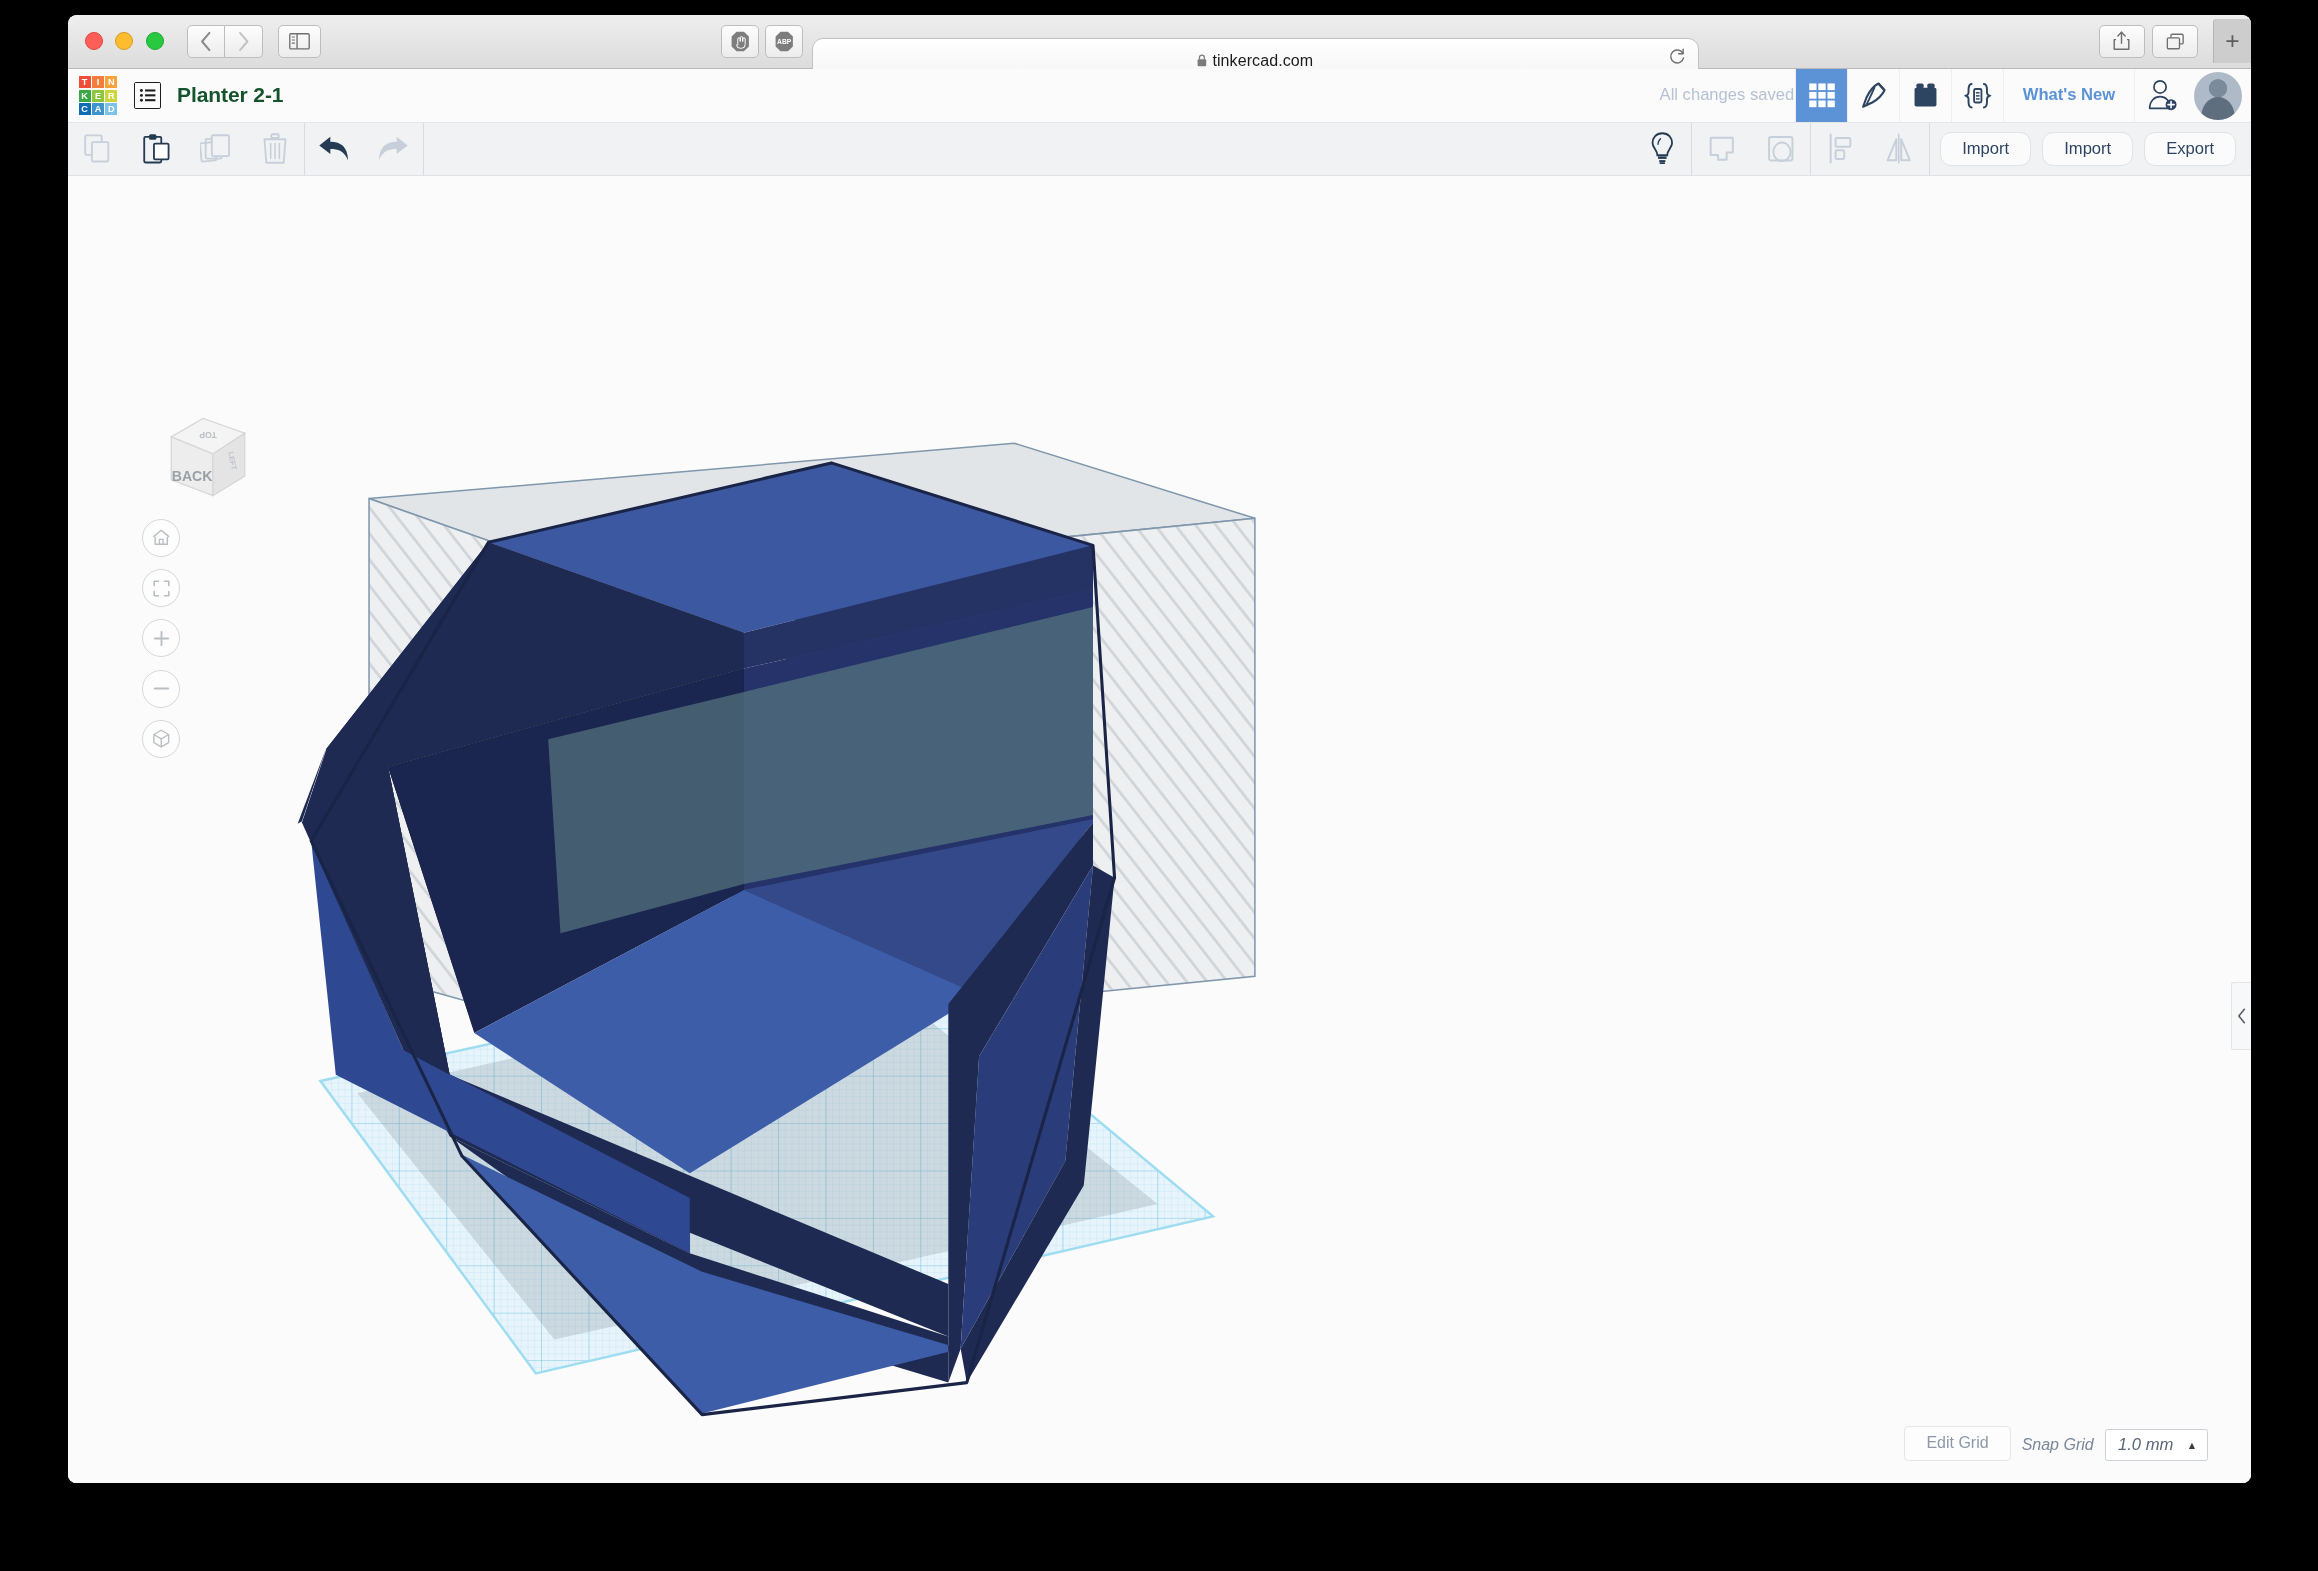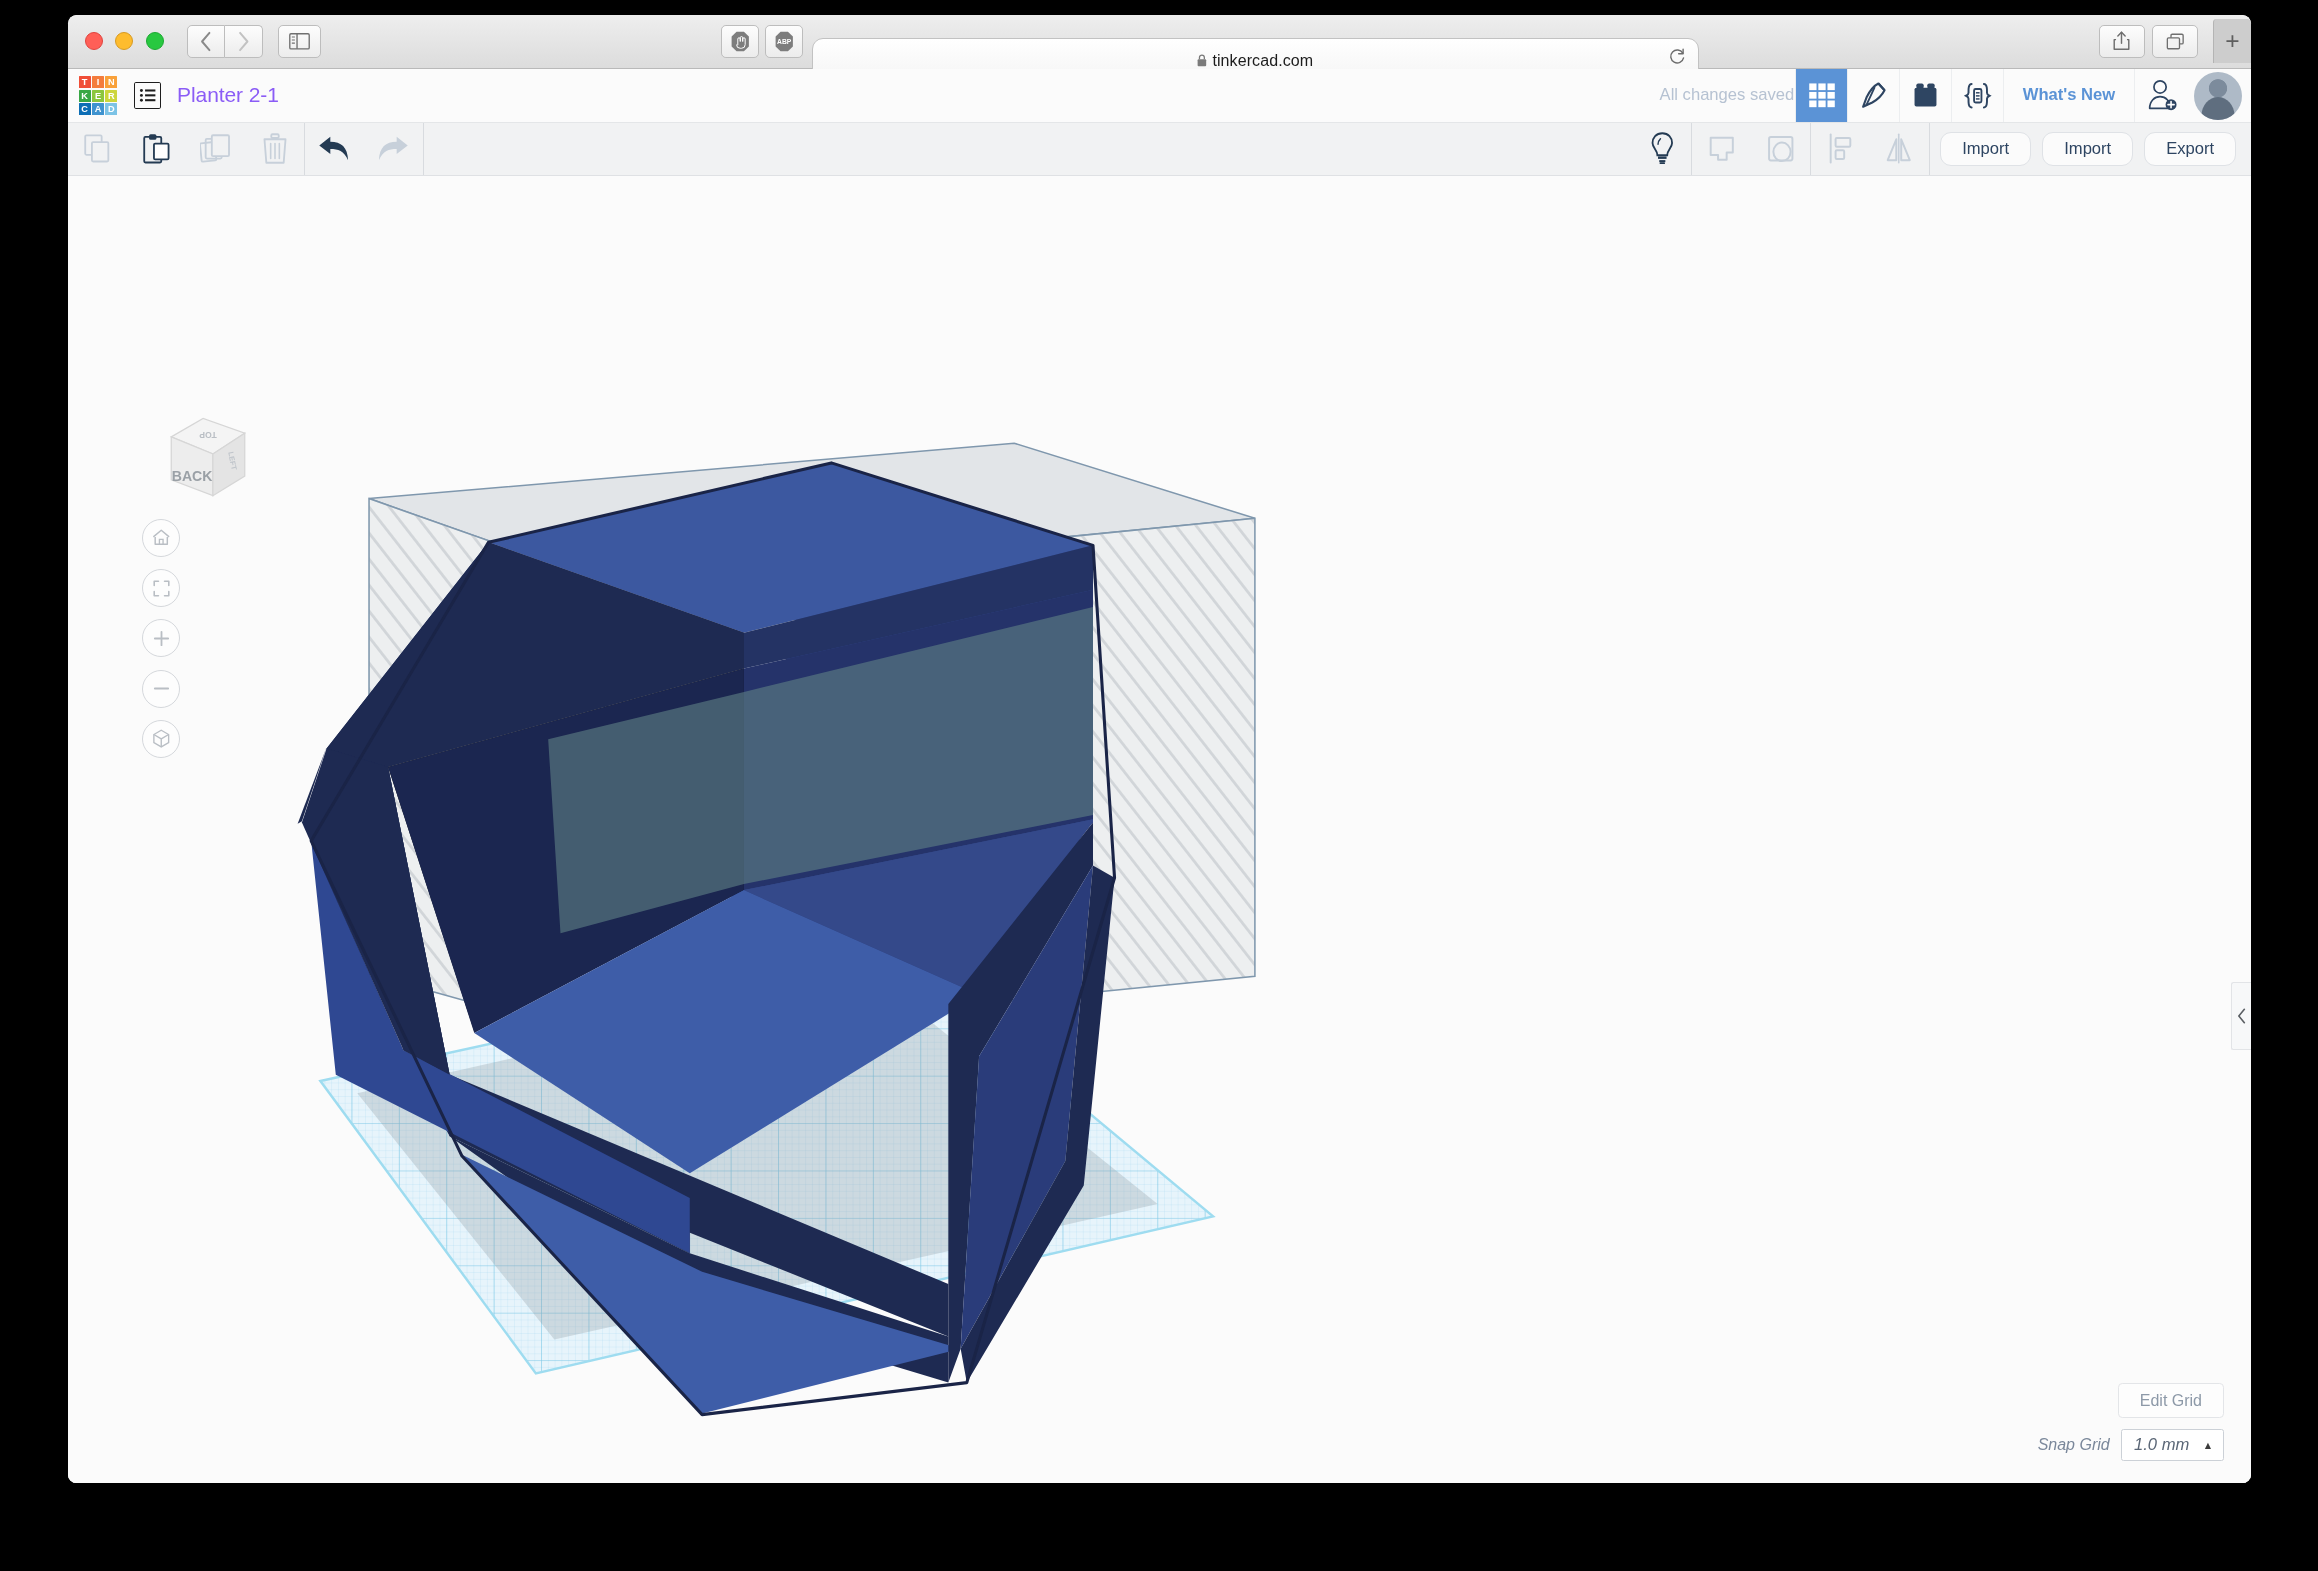--- a/index.html
+++ b/index.html
@@ -115,22 +115,22 @@
   }
   #doc-menu-icon {
     width: 27px; height: 27px;
     margin: 13.5px 0 0 16.6px;
     border: 1.8px solid #1d1d1d; border-radius: 1.8px;
     display:flex; align-items:center; justify-content:center;
   }
   #project-title {
     margin-left: 16px;
     align-self: center;
-    font-size: 21px; font-weight: 400;
-    color: #8b5cf6;
+    font-size: 21px; font-weight: 700;
+    color: #14532d;
     letter-spacing: -0.1px;
   }
 
   #header-right { margin-left: auto; display: flex; align-items: stretch; }
   #save-status {
     align-self: center;
     font-size: 16.6px; color: #b6c2d2;
     padding-right: 1px;
   }
   .header-icon-btn {
@@ -212,22 +212,22 @@
     position: absolute; right: 0px; top: 806px;
     width: 19.7px; height: 68px;
     background: #f7f8f9; border: 0.6px solid #e2e4e7; border-right: none;
     border-radius: 2.5px 0 0 2.5px;
     display:flex; align-items:center; justify-content:center;
     color: #5a5e63;
   }
 
   
   #grid-controls {
-    position: absolute; right: 27px; bottom: 22px;
-    display: flex; flex-direction: column; align-items: flex-end; gap: 11px; margin-left: 37px;
+    position: absolute; right: 43px; bottom: 22px;
+    display: flex; align-items: flex-end; gap: 11px; margin-left: 37px;
   }
   #edit-grid-button {
     padding: 7.4px 21px;
     border: 0.6px solid #e3e5e8; border-radius: 4.3px; background:#fdfdfd;
     font-size: 16px; color: #8d99a8;
   }
   #snap-grid-row { display:flex; align-items:center; gap: 11px; font-style: italic; }
   #snap-grid-label { font-size: 16px; color: #7a879a; }
   #snap-grid-select {
     border: 0.6px solid #ccd1d7; border-radius: 2.5px; background:#fff;

